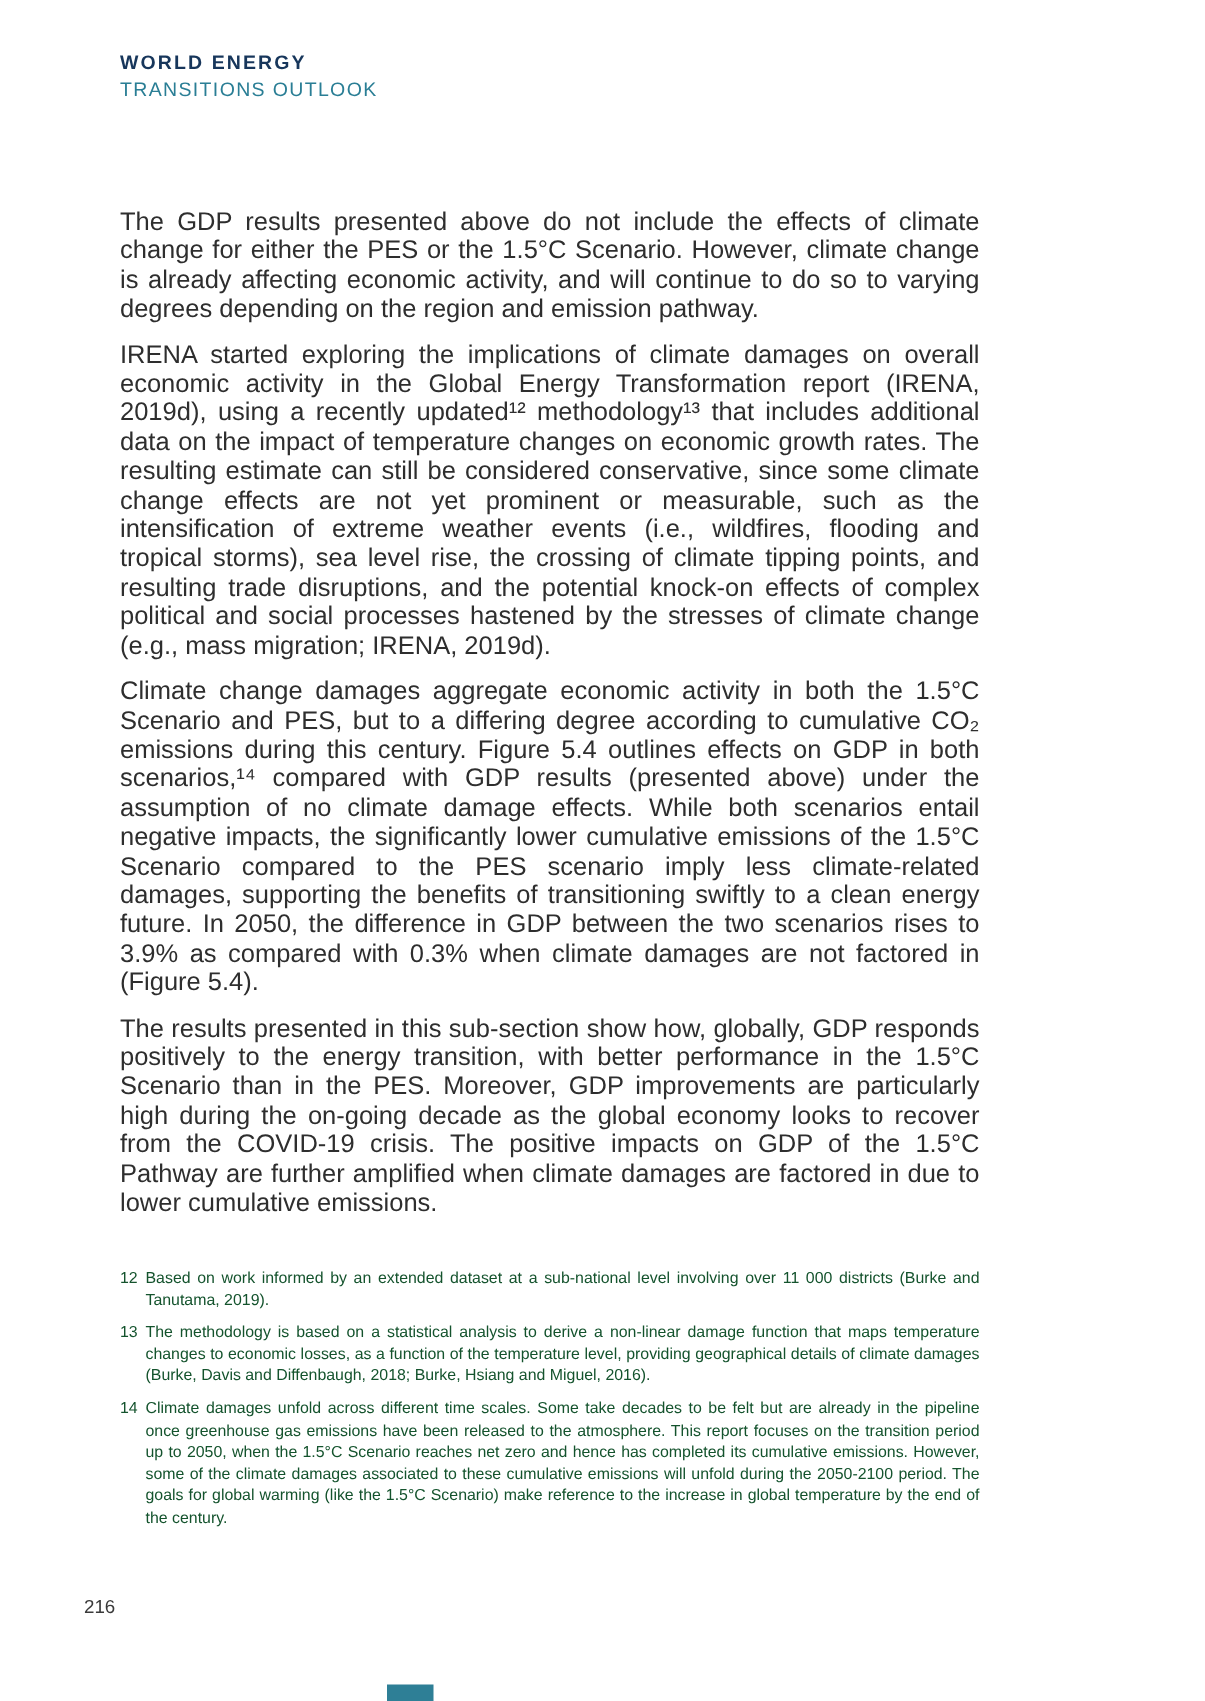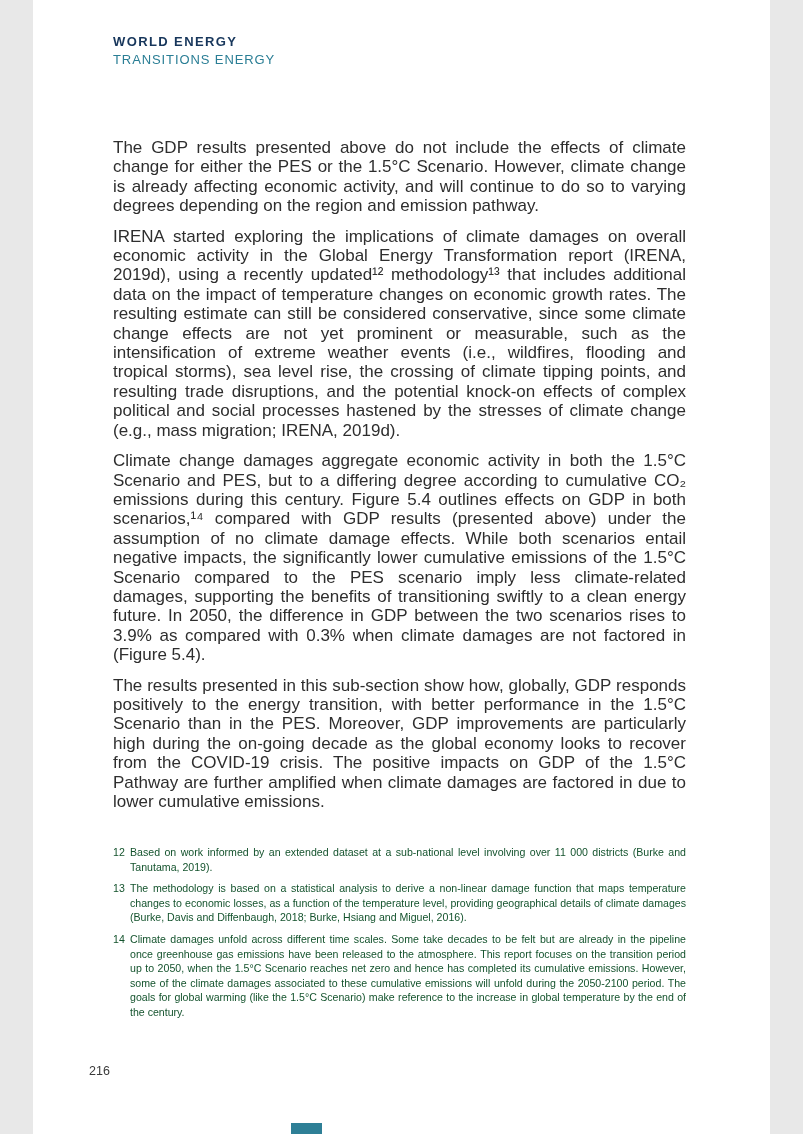--- a/index.html
+++ b/index.html
@@ -1,20 +1,20 @@
 <!DOCTYPE html>
 <html><head>
 <meta charset="utf-8">
 <style>
   * { margin: 0; padding: 0; box-sizing: border-box; }
   html, body { background: #e8e8e8; }
   body { font-family: "Liberation Sans", sans-serif; }
   .page {
     position: relative;
-    width: 737px;
+    width: 803px;
     height: 1134px;
     margin: 0 auto;
     background: #ffffff;
     overflow: hidden;
   }
   .report-header { position: absolute; left: 80px; top: 34px; }
   .report-header .l1 {
     font-size: 13px;
     font-weight: bold;
     letter-spacing: 1.4px;
@@ -78,21 +78,21 @@
     background: #2e7f96;
   }
 </style>
 </head>
 <body>
 
 <div class="page">
 
   <div class="report-header">
     <div class="l1">WORLD ENERGY</div>
-    <div class="l2">TRANSITIONS ENERGY</div>
+    <div class="l2">TRANSITIONS OUTLOOK</div>
   </div>
 
   <div class="article">
     <p>The GDP results presented above do not include the effects of climate change for either the PES or the 1.5°C Scenario. However, climate change is already affecting economic activity, and will continue to do so to varying degrees depending on the region and emission pathway.</p>
     <p>IRENA started exploring the implications of climate damages on overall economic activity in the Global Energy Transformation report (IRENA, 2019d), using a recently updated¹² methodology¹³ that includes additional data on the impact of temperature changes on economic growth rates. The resulting estimate can still be considered conservative, since some climate change effects are not yet prominent or measurable, such as the intensification of extreme weather events (i.e., wildfires, flooding and tropical storms), sea level rise, the crossing of climate tipping points, and resulting trade disruptions, and the potential knock-on effects of complex political and social processes hastened by the stresses of climate change (e.g., mass migration; IRENA, 2019d).</p>
     <p>Climate change damages aggregate economic activity in both the 1.5°C Scenario and PES, but to a differing degree according to cumulative CO₂ emissions during this century. Figure 5.4 outlines effects on GDP in both scenarios,¹⁴ compared with GDP results (presented above) under the assumption of no climate damage effects. While both scenarios entail negative impacts, the significantly lower cumulative emissions of the 1.5°C Scenario compared to the PES scenario imply less climate-related damages, supporting the benefits of transitioning swiftly to a clean energy future. In 2050, the difference in GDP between the two scenarios rises to 3.9% as compared with 0.3% when climate damages are not factored in (Figure 5.4).</p>
     <p>The results presented in this sub-section show how, globally, GDP responds positively to the energy transition, with better performance in the 1.5°C Scenario than in the PES. Moreover, GDP improvements are particularly high during the on-going decade as the global economy looks to recover from the COVID-19 crisis. The positive impacts on GDP of the 1.5°C Pathway are further amplified when climate damages are factored in due to lower cumulative emissions.</p>
   </div>
 
   <div class="footnotes">

